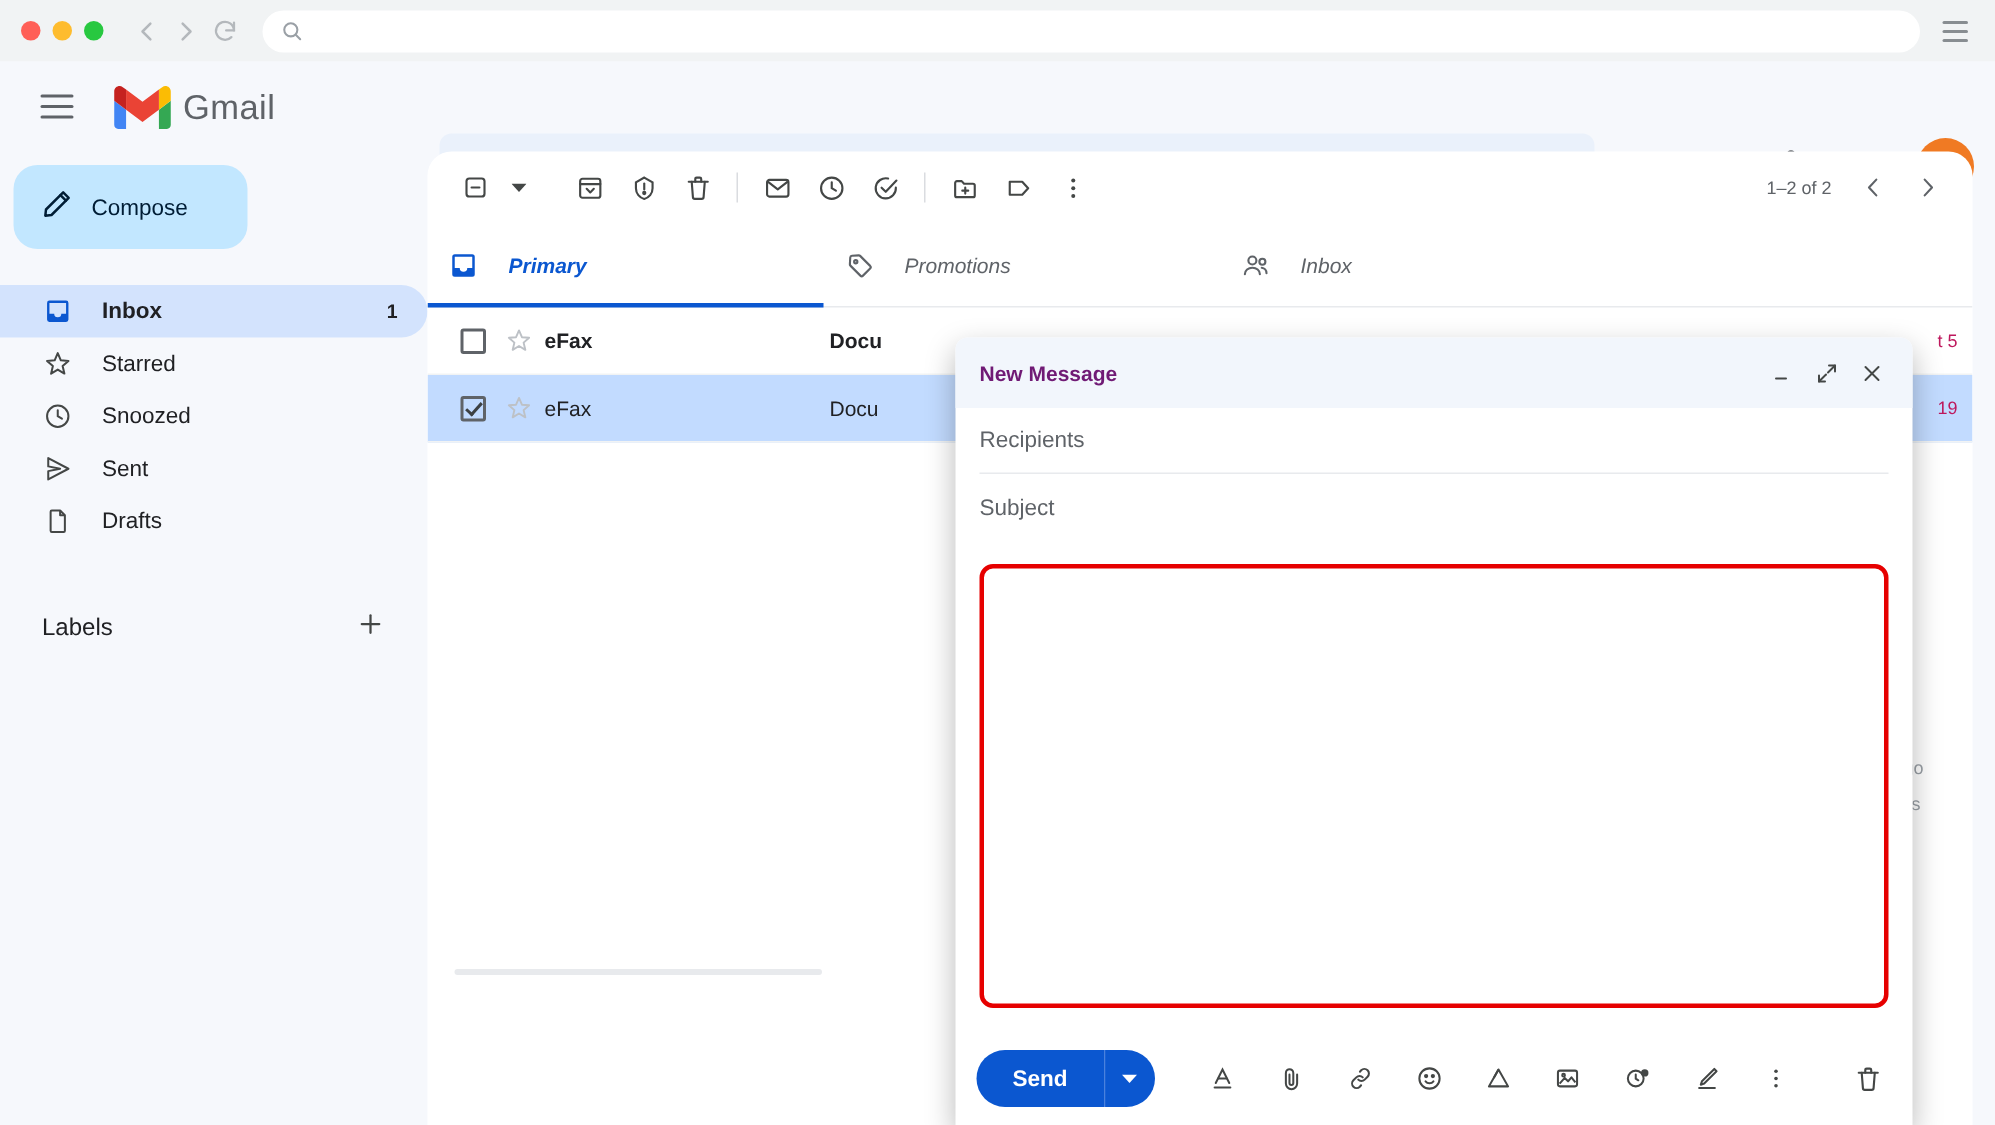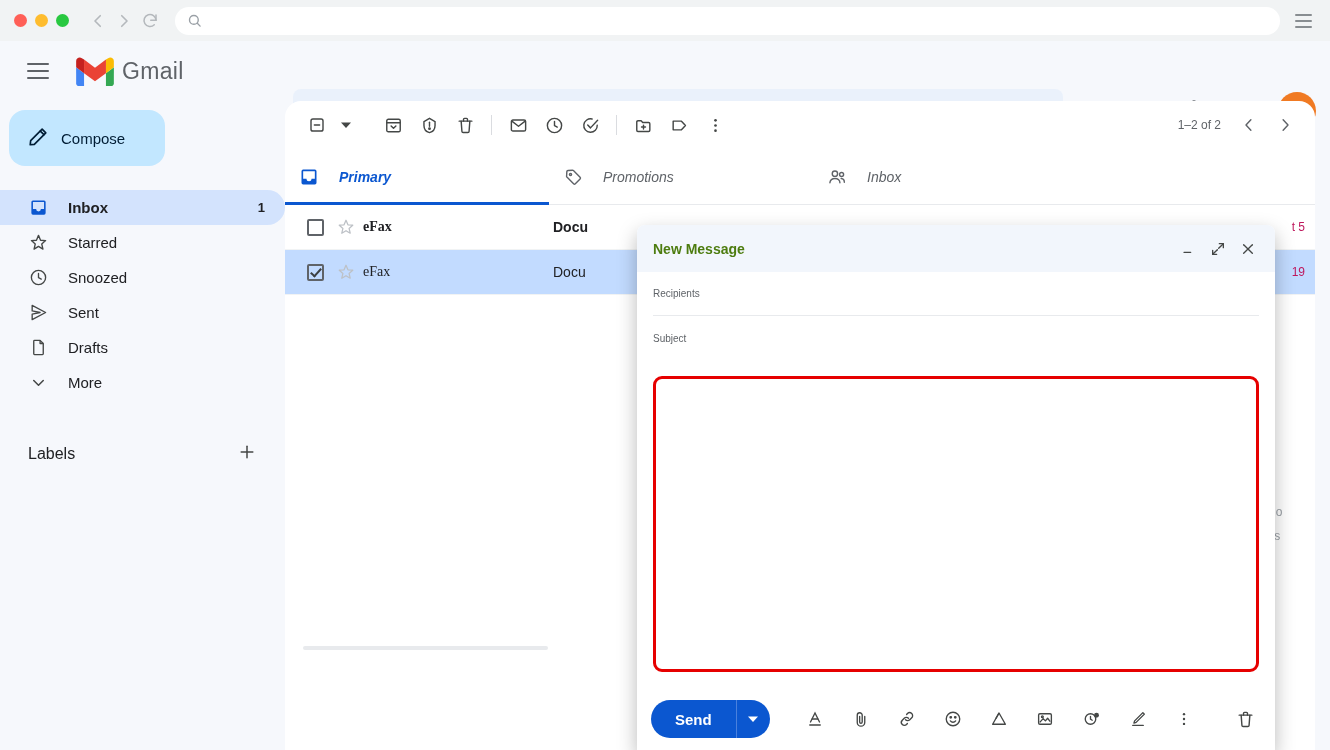--- a/index.html
+++ b/index.html
@@ -129,21 +129,21 @@
   .mail-row.unread .sender, .mail-row.unread .subject { font-weight: bold; color: #202124; }
   .mail-row.selected { background: #c2dbff; }
   .row-check { width: 28px; display: flex; align-items: center; justify-content: center; }
   .cbox { width: 17px; height: 17px; border: 2px solid #5f6368; border-radius: 2px; display: block; }
   .cbox.checked { position: relative; }
   .cbox.checked::after {
     content: ""; position: absolute; left: 4px; top: 0px; width: 4px; height: 9px;
     border: solid #3c4043; border-width: 0 2px 2px 0; transform: rotate(42deg);
   }
   .row-star { width: 34px; display: flex; align-items: center; justify-content: center; color: #bdc1c6; }
-  .sender { width: 190px; font-family: Liberation Serif, serif; }
+  .sender { width: 190px; }
   .subject { flex: 1; overflow: hidden; white-space: nowrap; }
   .date { width: 60px; text-align: right; font-size: 12px; color: #be185d; }
 
   
   .storage { position: absolute; left: 18px; bottom: 100px; width: 520px; }
   .storage-bar { width: 245px; height: 4px; background: #e8eaed; border-radius: 2px; }
   .storage-txt { margin-top: 14px; display: flex; align-items: center; gap: 12px; font-size: 13px; color: #5f6368; }
 
   
   .right-strip {
@@ -155,25 +155,25 @@
   
   .compose {
     position: absolute; left: 637px; top: 225px; width: 638px; height: 525px;
     background: #ffffff; border-radius: 8px 8px 0 0;
     box-shadow: 0 8px 20px rgba(0,0,0,0.28); display: flex; flex-direction: column;
   }
   .compose-header {
     height: 47px; background: #f2f6fc; border-radius: 8px 8px 0 0;
     display: flex; align-items: center; padding: 0 12px 0 16px;
   }
-  .compose-title { flex: 1; font-size: 14px; color: #4d7c0f; font-weight: bold; }
+  .compose-title { flex: 1; font-size: 14px; color: #701a75; font-weight: bold; }
   .cw-btn { width: 30px; height: 30px; display: flex; align-items: center; justify-content: center; color: #444746; }
   .compose-field {
     height: 44px; display: flex; align-items: center;
-    margin: 0 16px; border-bottom: 1px solid #e8eaed; font-size: 10px; color: #5f6368;
+    margin: 0 16px; border-bottom: 1px solid #e8eaed; font-size: 15px; color: #5f6368;
   }
   .compose-body-wrap { flex: 1; padding: 16px; display: flex; }
   .compose-body {
     flex: 1; border: 3px solid #e60000; border-radius: 9px; background: #ffffff;
   }
   .compose-footer { height: 62px; display: flex; align-items: center; padding: 0 14px; gap: 16px; }
   .send-group { display: flex; align-items: center; background: #0b57d0; border-radius: 20px; height: 38px; margin-right: 14px; }
   .send-label { padding: 0 24px; color: #fff; font-size: 15px; font-weight: bold; }
   .send-arrow {
     width: 34px; height: 38px; display: flex; align-items: center; justify-content: center;
@@ -341,28 +341,20 @@
       </div>
       <div class="nav-item">
         <span class="nav-ico">
           <svg width="19" height="19" viewBox="0 0 24 24" fill="none" stroke="currentColor" stroke-width="1.7" stroke-linejoin="round">
               <path d="M14 3H7a1 1 0 0 0-1 1v16a1 1 0 0 0 1 1h10a1 1 0 0 0 1-1V7z"></path>
               <polyline points="14 3 14 7 18 7"></polyline>
             </svg>
         </span>
         <span class="nav-label">Drafts</span>
       </div>
-      <div class="nav-item">
-        <span class="nav-ico">
-          <svg width="19" height="19" viewBox="0 0 24 24" fill="none" stroke="currentColor" stroke-width="1.9" stroke-linecap="round" stroke-linejoin="round">
-              <polyline points="6 9.5 12 15.5 18 9.5"></polyline>
-            </svg>
-        </span>
-        <span class="nav-label">More</span>
-      </div>
     </div>
 
     <div class="labels-row">
       <span class="lbl-title">Labels</span>
       <span>
         <svg width="20" height="20" viewBox="0 0 24 24" fill="none" stroke="#444746" stroke-width="1.8" stroke-linecap="round">
             <line x1="12" y1="5" x2="12" y2="19"></line>
             <line x1="5" y1="12" x2="19" y2="12"></line>
           </svg>
       </span>

